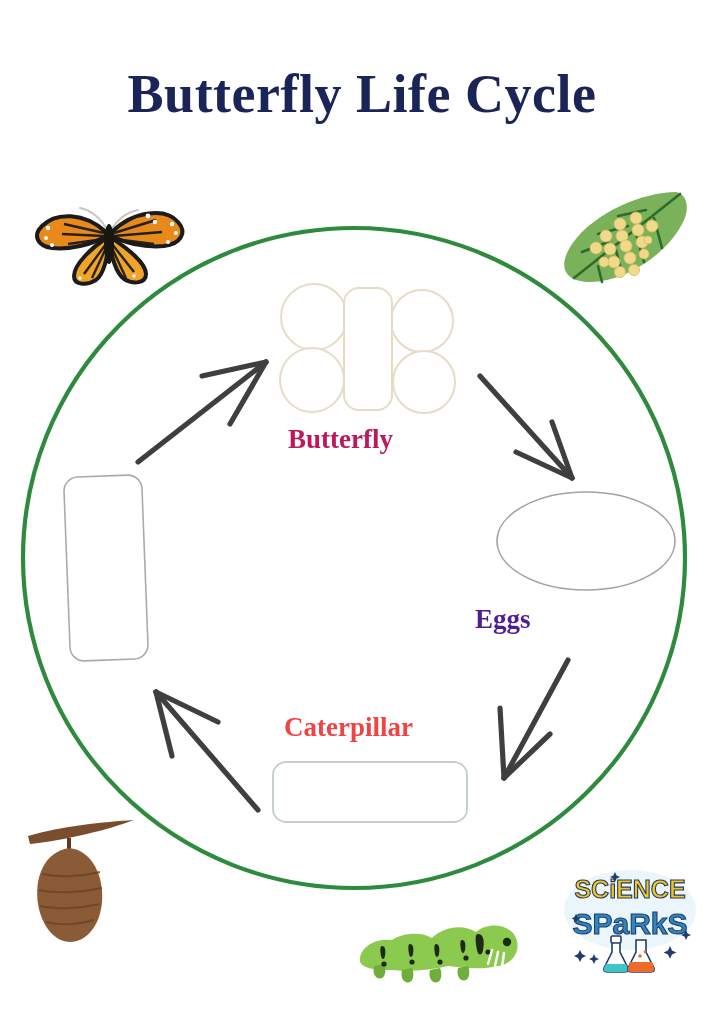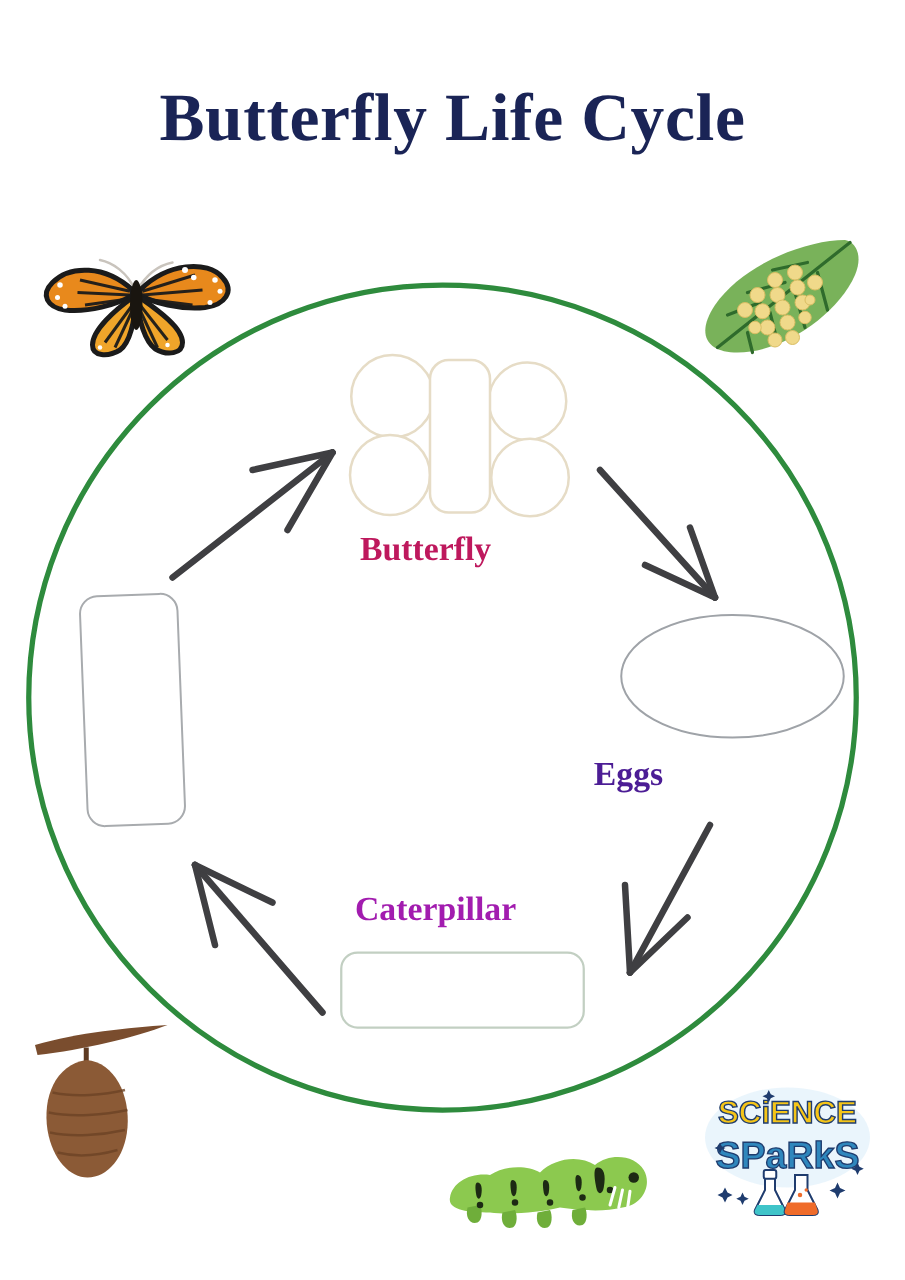--- a/index.html
+++ b/index.html
@@ -67,21 +67,21 @@
   }
   #label-eggs {
     left: 464px; top: 604px;
     font-size: 27px;
     color: #4c1d95;
     margin-left: 11px;
   }
   #label-caterpillar {
     left: 284px; top: 712px;
     font-size: 27px;
-    color: #a21caf;
+    color: #ef4444;
   }
   #label-chrysalis {
     left: 148px; top: 562px;
     font-size: 27px;
     color: #f2c230;
   }
 
   
   .placeholder { position: absolute; }
   #ph-butterfly { left: 268px; top: 276px; width: 200px; height: 144px; }

